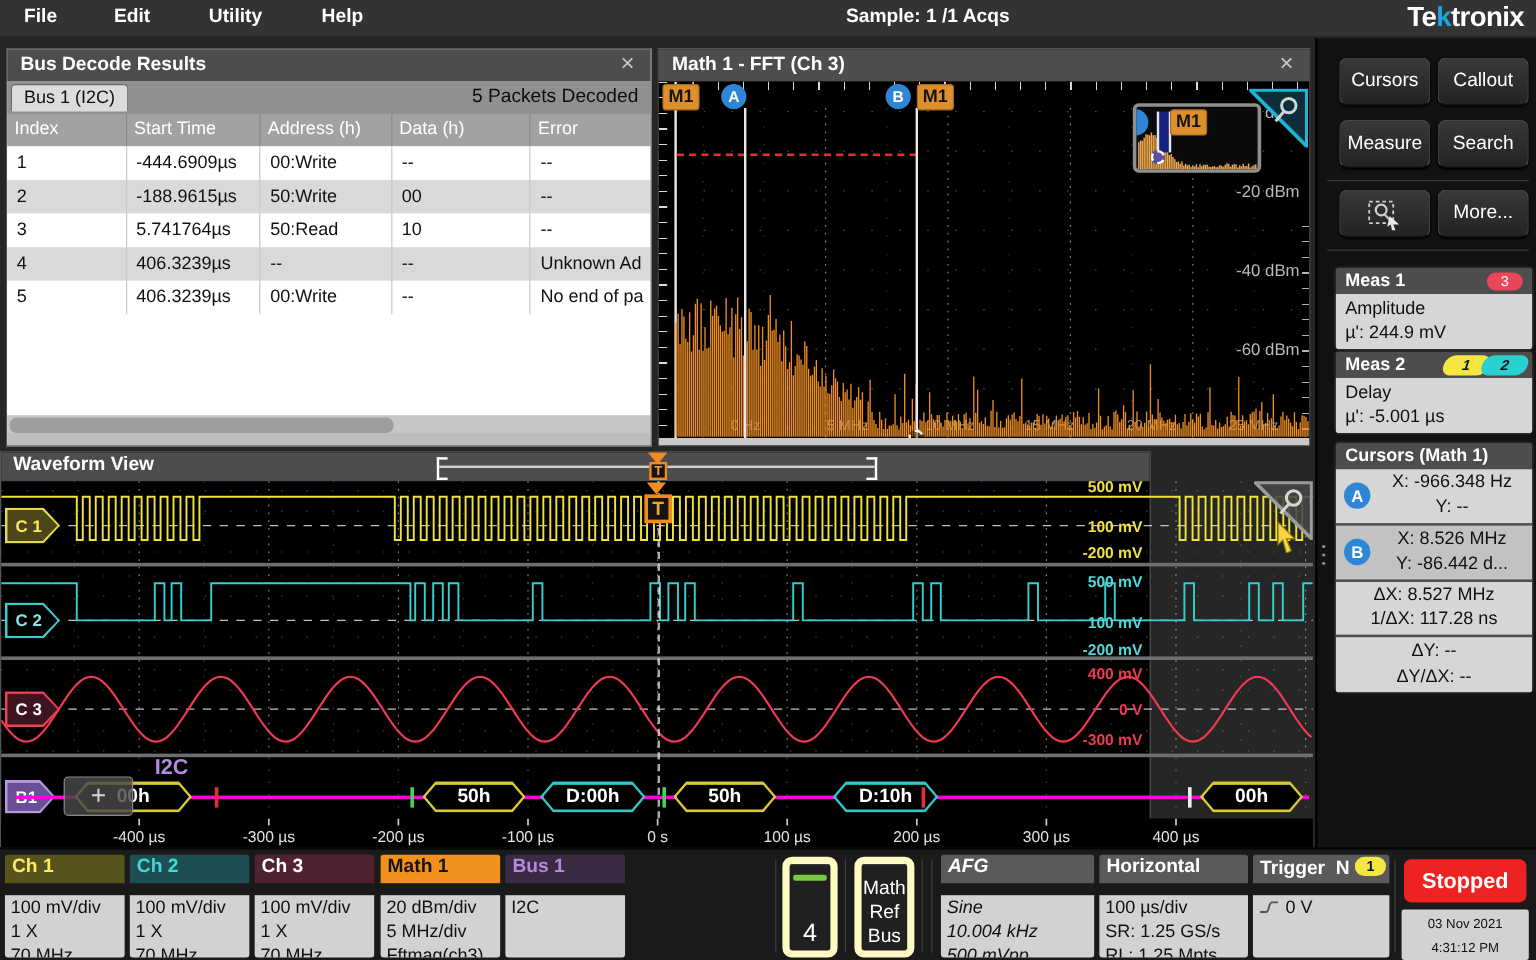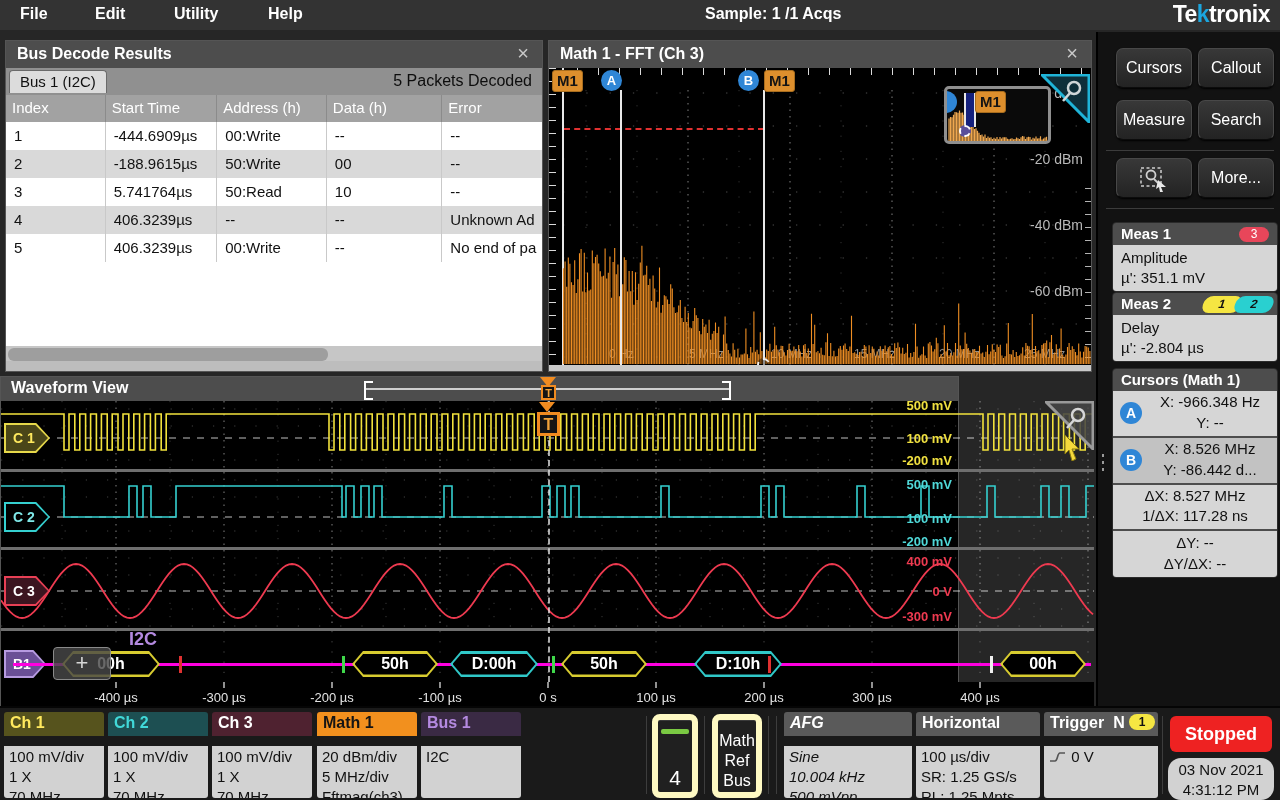--- a/index.html
+++ b/index.html
@@ -110,22 +110,22 @@
   
   #bottombar{position:absolute;left:0;top:706px;width:1280px;height:94px;background:#1a1a1a;border-top:2px solid #050505;}
   .badge{position:absolute;top:4px;width:100px;height:86px;border-radius:3px;overflow:hidden;}
   .badge .hd{height:24px;font-size:16px;font-weight:bold;padding:2px 0 0 6px;box-sizing:border-box;}
   .badge .bd{background:#d2d2d2;color:#111;font-size:15px;line-height:20px;padding:1px 5px;height:62px;box-sizing:border-box;margin-top:10px;}
   .vsep{position:absolute;top:8px;width:1px;height:78px;background:#3d3d3d;}
   .sqbtn{position:absolute;top:6px;background:#202020;border:6px solid #fef9c3;border-radius:8px;box-sizing:border-box;
          color:#fff;text-align:center;box-shadow:inset 0 1px 0 #3a3a3a;}
   #stopped{position:absolute;left:1170px;top:8px;width:102px;height:36px;background:#ee2222;border-radius:6px;
            color:#fff;font-weight:bold;font-size:18px;text-align:center;line-height:36px;}
-  #datebox{position:absolute;left:1168px;top:50px;width:106px;height:42px;background:#d2d2d2;border-radius:13px;
-           color:#111;font-size:15px;text-align:center;line-height:20px;padding-top:2px;box-sizing:border-box;}
+  #datebox{position:absolute;left:1168px;top:50px;width:106px;height:42px;background:#d2d2d2;border-radius:2px;
+           color:#111;font-size:11px;text-align:center;line-height:20px;padding-top:2px;box-sizing:border-box;}
 </style>
 </head>
 <body>
 
 <div id="app">
 
   <div id="menubar">
     <span class="menu-item" style="left:20px;">File</span>
     <span class="menu-item" style="left:95px;">Edit</span>
     <span class="menu-item" style="left:174px;">Utility</span>
@@ -484,35 +484,35 @@
     <div class="sbtn" style="left:100px;top:126px;">More...</div>
     <div class="sdiv" style="top:176px;"></div>
 
     <div class="card" style="top:190px;">
       <div class="hd">
           <span class="t">Meas 1</span>
         <span class="pillred">3</span>
         </div>
       <div class="bd">
           <div>Amplitude</div>
-        <div>µ': 351.1 mV</div>
+        <div>µ': 244.9 mV</div>
         </div>
     </div>
 
     <div class="card" style="top:260px;">
       <div class="hd">
           <span class="t">Meas 2</span>
         <span class="pill2">
           <span class="pp pp1">1</span>
             <span class="pp pp2">2</span>
         </span>
         </div>
       <div class="bd">
           <div>Delay</div>
-        <div>µ': -2.804 µs</div>
+        <div>µ': -5.001 µs</div>
         </div>
     </div>
 
     <div class="card" style="top:336px;">
       <div class="hd">
           <span class="t">Cursors (Math 1)</span>
         </div>
       <div class="csec" style="height:45px;border-top:none;">
         <span class="ccirc">A</span>
         <span class="l1" style="top:2px;">X: -966.348 Hz</span>

